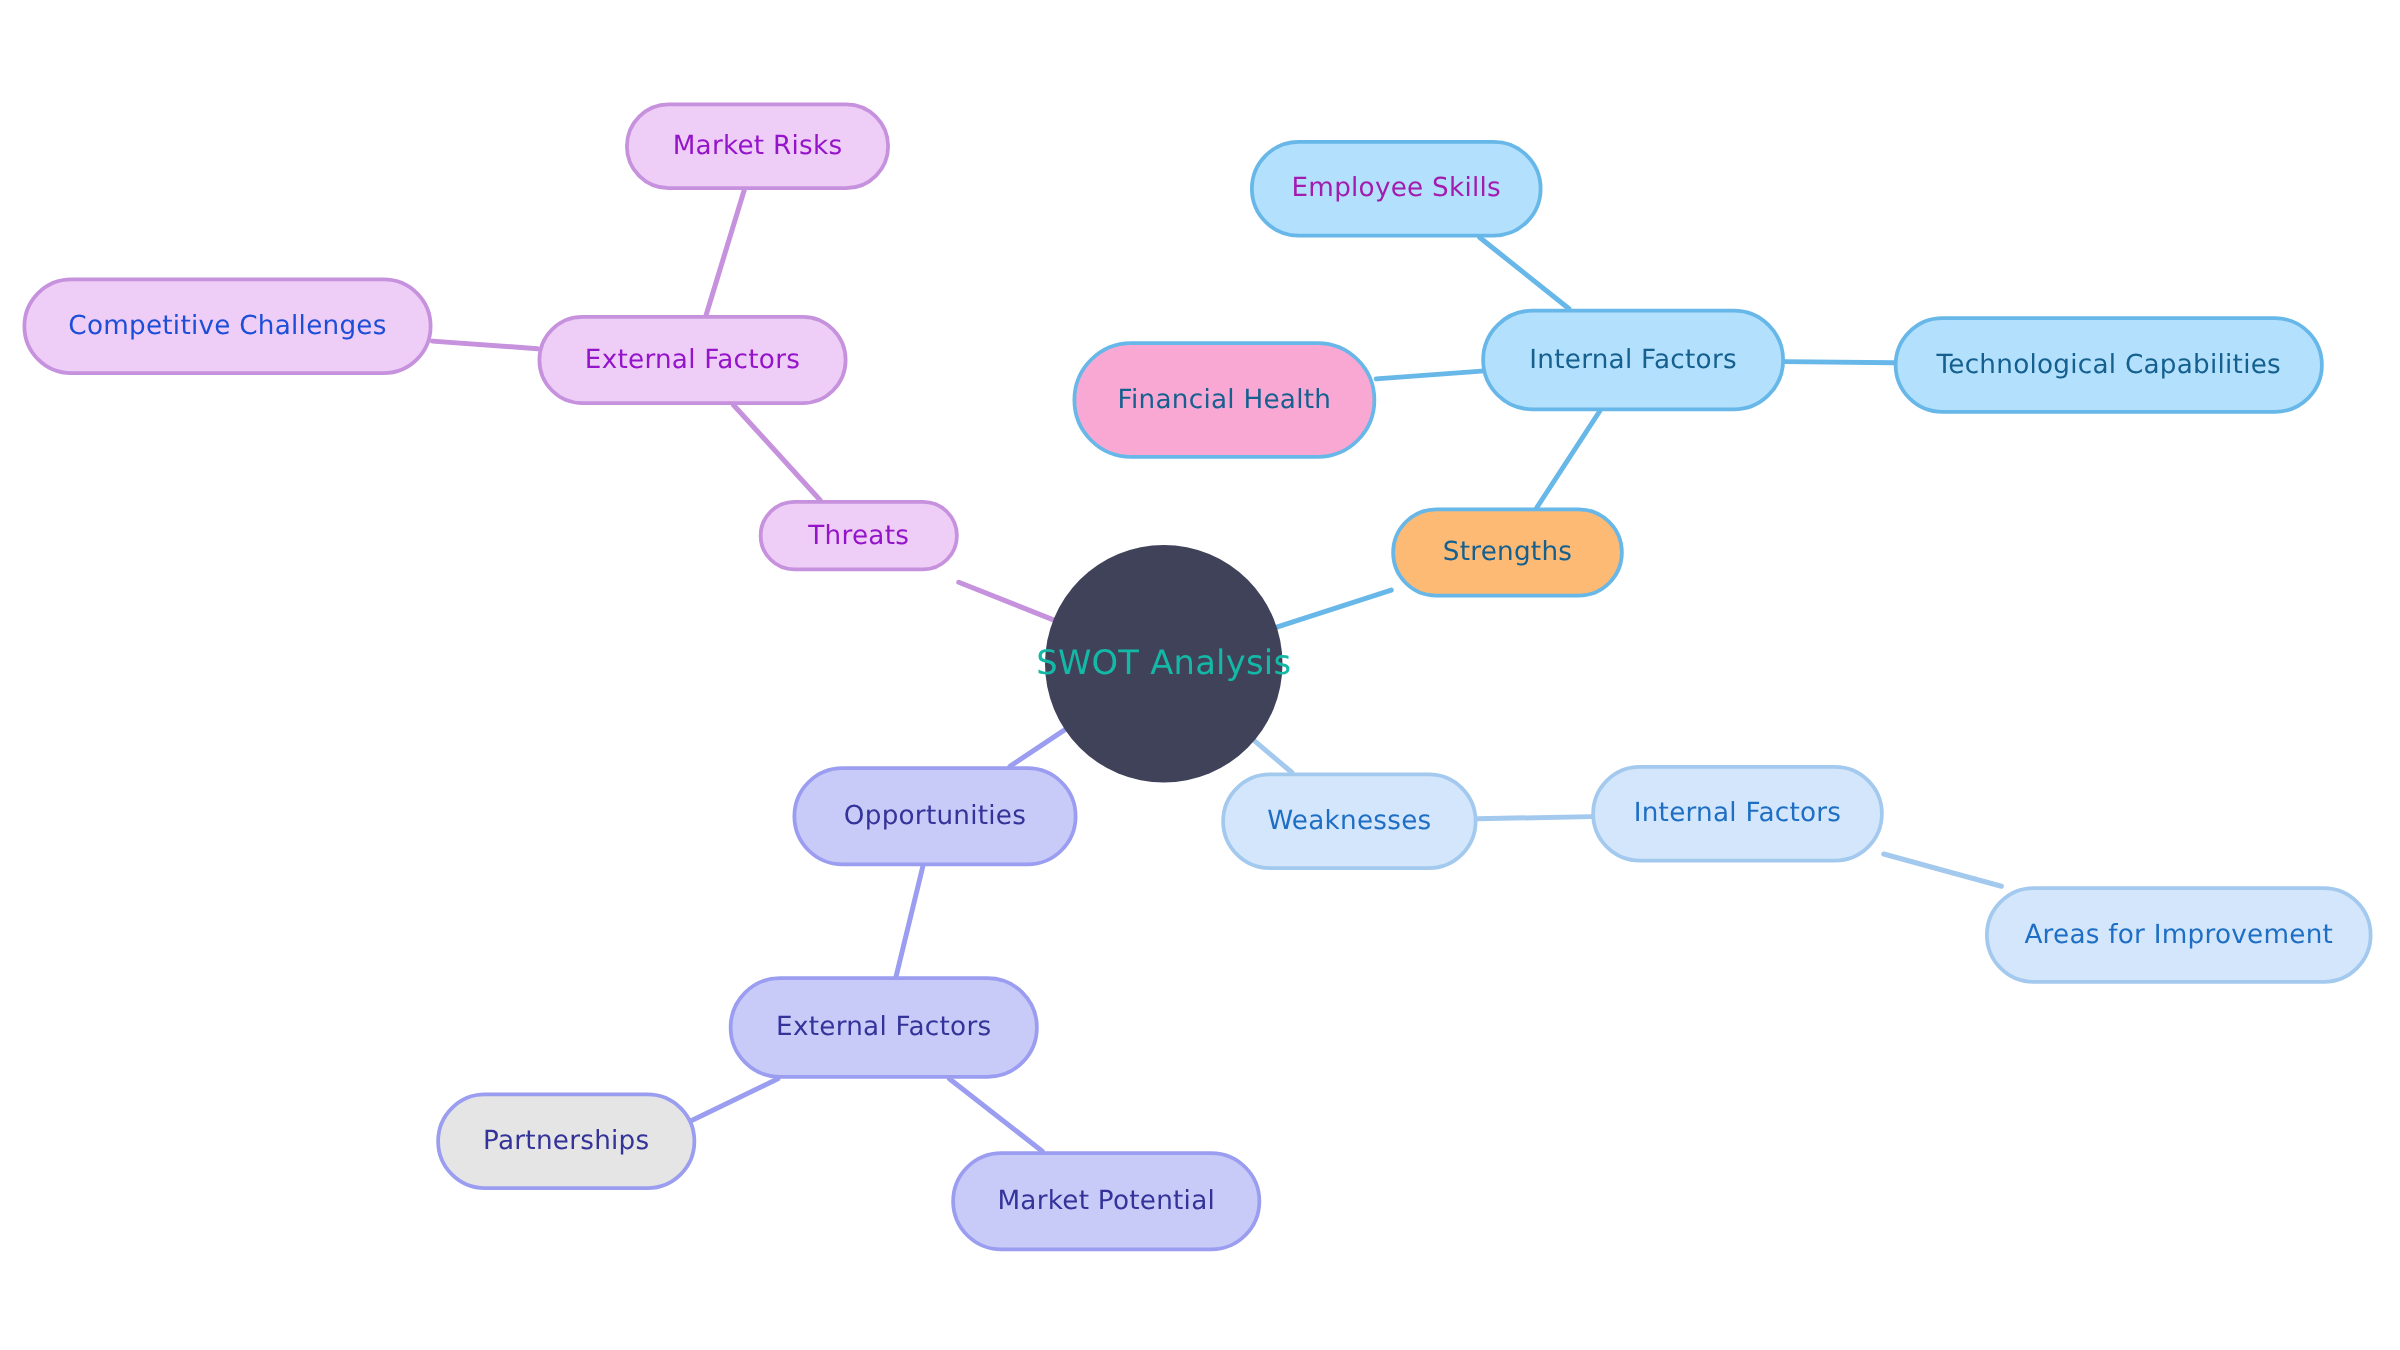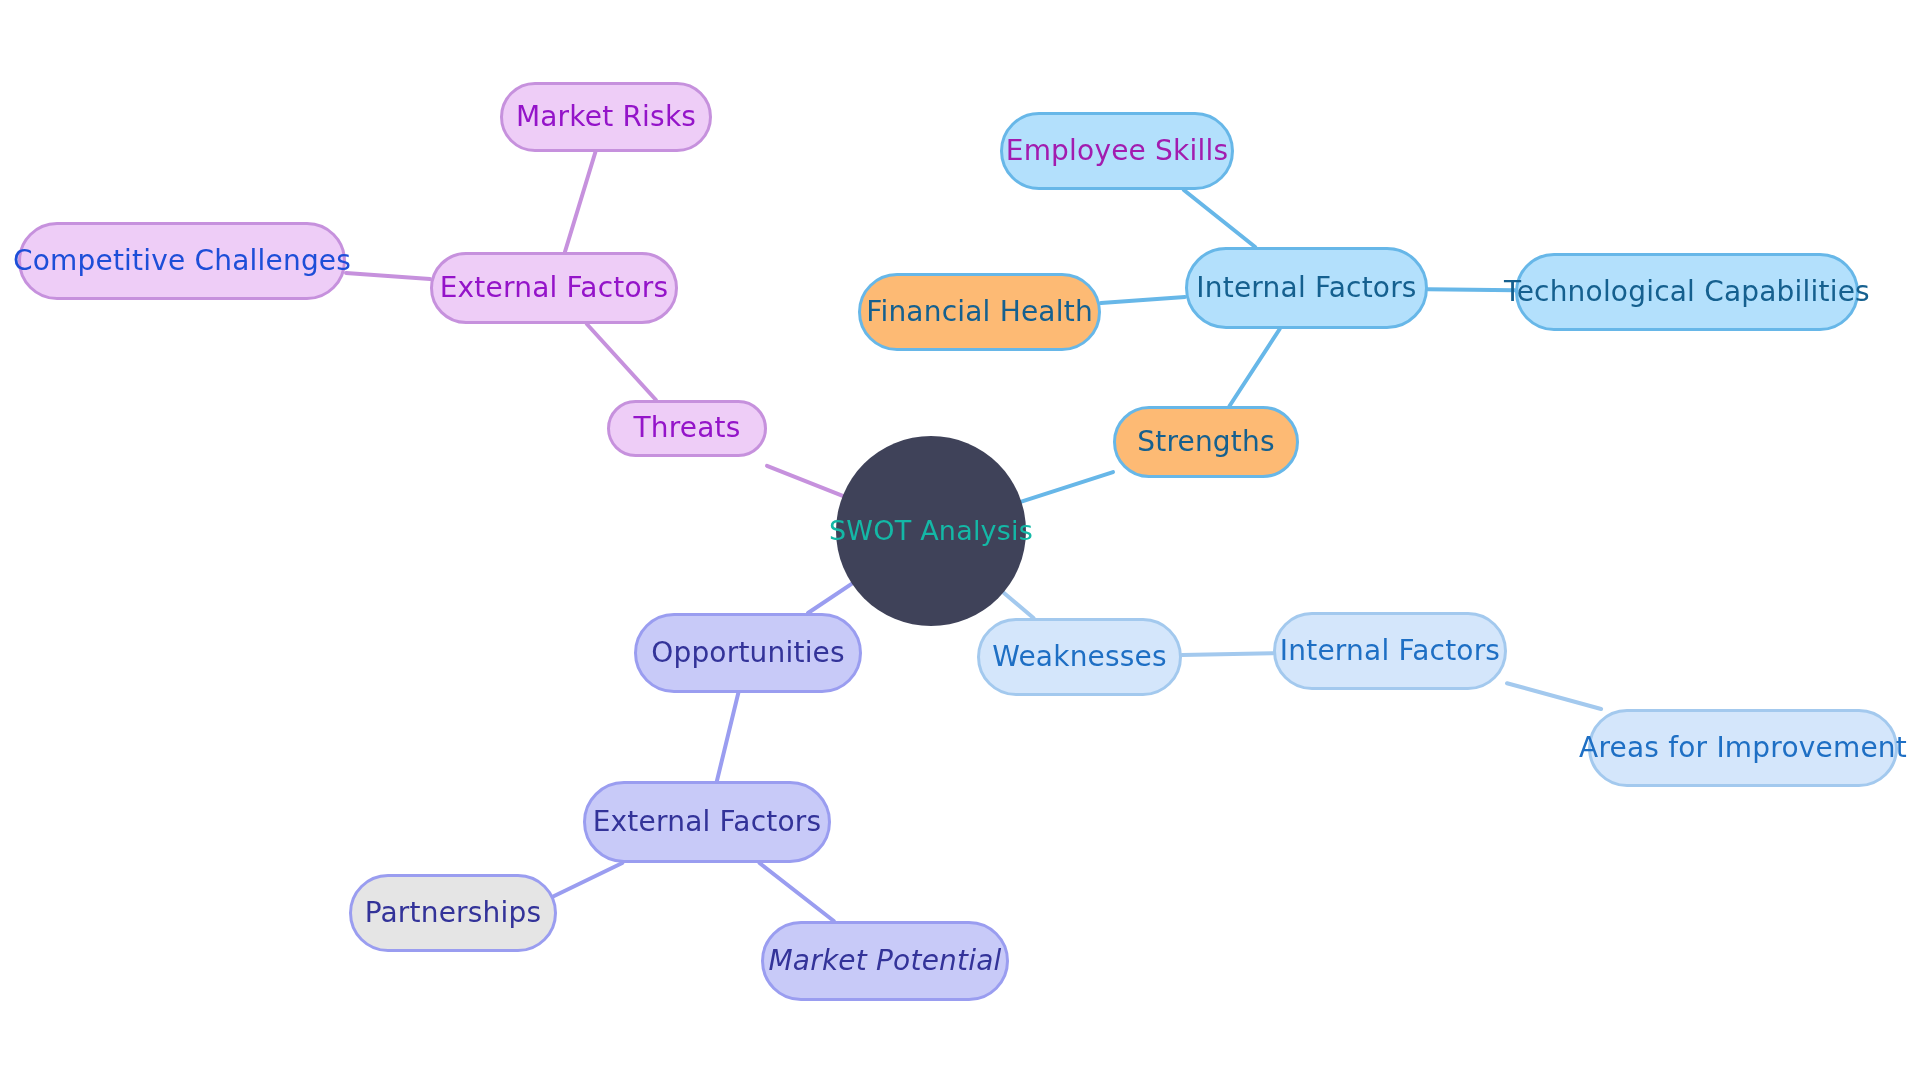--- a/index.html
+++ b/index.html
@@ -41,21 +41,21 @@
     letter-spacing: 0.2px;
   }
   .node.root {
     border-radius: 50%;
     border-width: 0;
     color: #ffffff;
     font-size: 27px;
   }
   .node.branch, .node.leaf {
     border-radius: 999px;
-    font-size: 28px;
+    font-size: 21px;
     text-align: center;
   }
   .lbl {
     display: block;
   }
 </style>
 </head>
 <body>
 
 <div id="canvas">
@@ -95,21 +95,21 @@
       </div>
       <div class="node branch" style="left: 1113px; top: 406px; width: 186px; height: 72px; background: #fdba74; border-color: rgb(103, 183, 232); color: rgb(21, 96, 143);">
         <span class="lbl">Strengths</span>
       </div>
       <div class="node leaf" style="left: 1185px; top: 247px; width: 243px; height: 82px; background: rgb(179, 224, 252); border-color: rgb(103, 183, 232); color: rgb(21, 96, 143);">
         <span class="lbl">Internal Factors</span>
       </div>
       <div class="node leaf" style="left: 1000px; top: 112px; width: 234px; height: 78px; background: rgb(179, 224, 252); border-color: rgb(103, 183, 232); color: #a21caf;">
         <span class="lbl">Employee Skills</span>
       </div>
-      <div class="node leaf" style="left: 858px; top: 273px; width: 243px; height: 78px; background: #fdba74; border-color: rgb(103, 183, 232); color: rgb(21, 96, 143);">
+      <div class="node leaf" style="left: 858px; top: 273px; width: 243px; height: 94px; background: #f9a8d4; border-color: rgb(103, 183, 232); color: rgb(21, 96, 143);">
         <span class="lbl">Financial Health</span>
       </div>
       <div class="node leaf" style="left: 1515px; top: 253px; width: 344px; height: 78px; background: rgb(179, 224, 252); border-color: rgb(103, 183, 232); color: rgb(21, 96, 143);">
         <span class="lbl">Technological Capabilities</span>
       </div>
       <div class="node branch" style="left: 977px; top: 618px; width: 205px; height: 78px; background: rgb(212, 230, 251); border-color: rgb(163, 201, 238); color: rgb(30, 111, 196);">
         <span class="lbl">Weaknesses</span>
       </div>
       <div class="node leaf" style="left: 1273px; top: 612px; width: 234px; height: 78px; background: rgb(212, 230, 251); border-color: rgb(163, 201, 238); color: rgb(30, 111, 196);">
         <span class="lbl">Internal Factors</span>
@@ -119,17 +119,17 @@
       </div>
       <div class="node branch" style="left: 634px; top: 613px; width: 228px; height: 80px; background: rgb(200, 202, 248); border-color: rgb(154, 157, 240); color: rgb(51, 51, 153);">
         <span class="lbl">Opportunities</span>
       </div>
       <div class="node leaf" style="left: 583px; top: 781px; width: 248px; height: 82px; background: rgb(200, 202, 248); border-color: rgb(154, 157, 240); color: rgb(51, 51, 153);">
         <span class="lbl">External Factors</span>
       </div>
       <div class="node leaf" style="left: 349px; top: 874px; width: 208px; height: 78px; background: #e5e5e5; border-color: rgb(154, 157, 240); color: rgb(51, 51, 153);">
         <span class="lbl">Partnerships</span>
       </div>
-      <div class="node leaf" style="left: 761px; top: 921px; width: 248px; height: 80px; background: rgb(200, 202, 248); border-color: rgb(154, 157, 240); color: rgb(51, 51, 153); font-style: italic;">
+      <div class="node leaf" style="left: 761px; top: 921px; width: 248px; height: 80px; background: rgb(200, 202, 248); border-color: rgb(154, 157, 240); color: rgb(51, 51, 153);">
         <span class="lbl">Market Potential</span>
       </div>
     </div>
 </div>
 
 </body></html>

